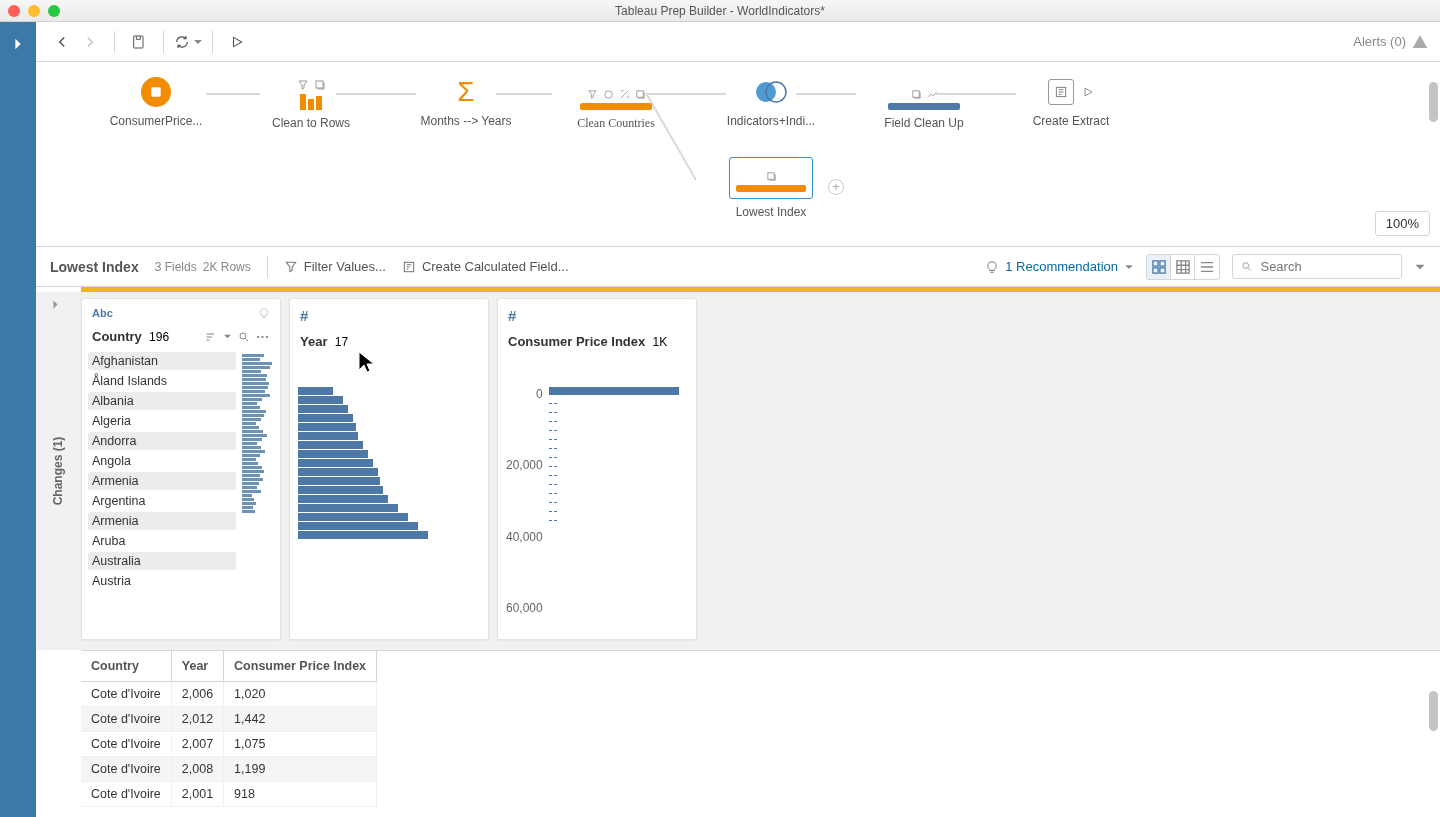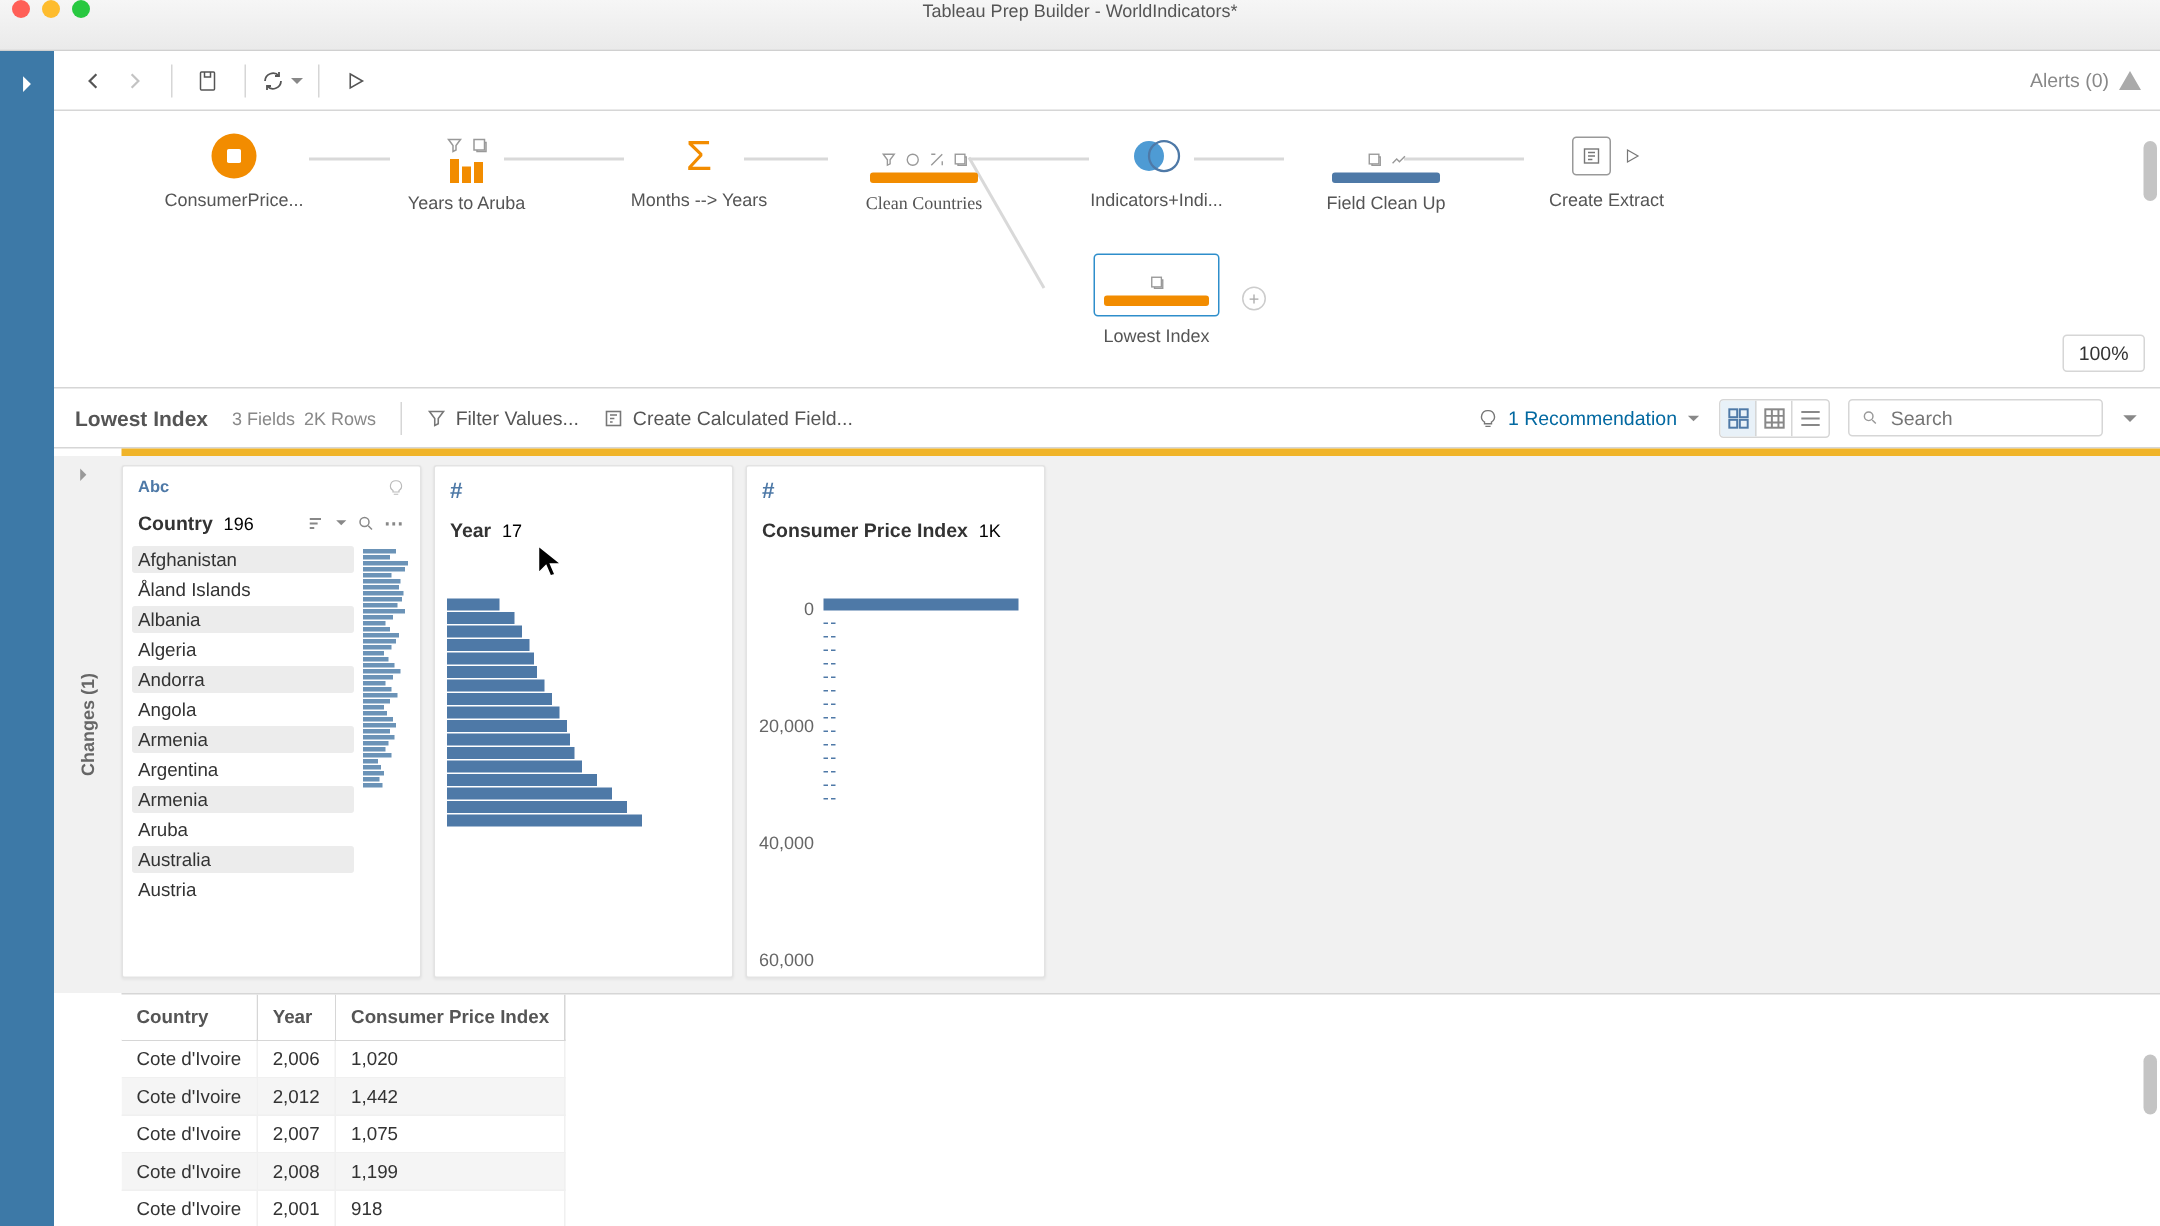--- a/index.html
+++ b/index.html
@@ -11,21 +11,21 @@
     --border:#d6d6d6;
     --text:#333;
     --muted:#777;
     --bg:#f1f1f1;
     --panel:#fff;
     --accent-yellow:#f0b429;
     --row-alt:#f5f5f5;
   }
   *{box-sizing:border-box;}
   body{margin:0;font-family:-apple-system,"Helvetica Neue",Arial,sans-serif;font-size:13px;color:var(--text);background:#fff;user-select:none;}
-  .titlebar{height:34px;background:linear-gradient(#f6f6f6,#eaeaea);border-bottom:1px solid #d0d0d0;display:flex;position:relative;}
+  .titlebar{height:22px;background:linear-gradient(#f6f6f6,#eaeaea);border-bottom:1px solid #d0d0d0;display:flex;align-items:center;position:relative;}
   .traffic{position:absolute;left:8px;display:flex;gap:8px;}
   .traffic span{width:12px;height:12px;border-radius:50%;display:block;}
   .tl-close{background:#ff5f57;}
   .tl-min{background:#febc2e;}
   .tl-max{background:#28c840;}
   .titlebar .title{margin:0 auto;font-size:12px;color:#555;}
   .workspace{display:flex;height:795px;position:relative;background:#fff;}
   .leftbar{width:36px;background:var(--sidebar);display:flex;flex-direction:column;align-items:center;padding-top:15px;}
   .leftbar svg{fill:#fff;}
   .main{flex:1;display:flex;flex-direction:column;min-width:0;}
@@ -64,21 +64,21 @@
   .profile-card{background:#fff;border:1px solid #e3e3e3;border-radius:2px;width:200px;display:flex;flex-direction:column;box-shadow:0 1px 2px rgba(0,0,0,0.05);}
   .profile-card.wide{width:200px;}
   .pc-head{padding:8px 10px 4px 10px;}
   .pc-type{font-size:11px;display:flex;align-items:center;justify-content:space-between;}
   .pc-type .abc{color:#4e79a7;font-weight:600;}
   .pc-type .num{color:#4e79a7;font-weight:600;font-size:15px;}
   .pc-title-row{display:flex;align-items:center;gap:6px;margin-top:10px;justify-content:space-between;}
   .pc-title{font-weight:600;font-size:13px;}
   .pc-count{color:#000000;font-size:12px;}
   .pc-tools{display:flex;gap:6px;color:#888;align-items:center;}
-  .pc-body{flex:1;overflow:hidden;padding:4px 6px 0 6px;}
+  .pc-body{flex:1;overflow:hidden;padding:4px 6px 20px 6px;}
   .country-list{display:flex;gap:6px;height:100%;}
   .country-col{flex:1;}
   .country-item{padding:2px 4px;border-radius:2px;font-size:12.5px;margin-bottom:2px;}
   .country-item.even{background:#ececec;}
   .mini-hist{width:32px;display:flex;flex-direction:column;gap:1px;align-items:flex-start;padding-top:2px;}
   .mini-hist div{height:3px;background:#6b93b7;}
   .year-chart,.cpi-chart{display:flex;height:100%;padding:30px 8px 4px 2px;}
   .year-axis,.cpi-axis{display:flex;flex-direction:column;justify-content:space-between;font-size:12px;color:#666;text-align:right;padding-right:6px;}
   .year-bars,.cpi-bars{flex:1;display:flex;flex-direction:column;gap:1px;}
   .year-bars div{height:8px;background:var(--blue);}
@@ -185,21 +185,21 @@
                 <rect x="4" y="4" width="14" height="14"></rect>
                 <path d="M18 8h2v12H8v-2"></path>
               </svg>
             </div>
           <div style="display:flex;gap:2px;align-items:flex-end;height:16px;">
               <div style="width:6px;height:16px;background:var(--orange);"></div>
               <div style="width:6px;height:11px;background:var(--orange);"></div>
               <div style="width:6px;height:14px;background:var(--orange);"></div>
             </div>
         </div>
-        <div class="label">Years to Aruba</div>
+        <div class="label">Clean to Rows</div>
       </div>
 
       <div class="node" style="left:370px;top:14px;">
         <div class="icon">
             <span style="font-size:28px;color:var(--orange);font-weight:300;">Σ</span>
           </div>
         <div class="label">Months --&gt; Years</div>
       </div>
 
       <div class="node" style="left:520px;top:6px;font-family:Liberation Serif, serif;">

